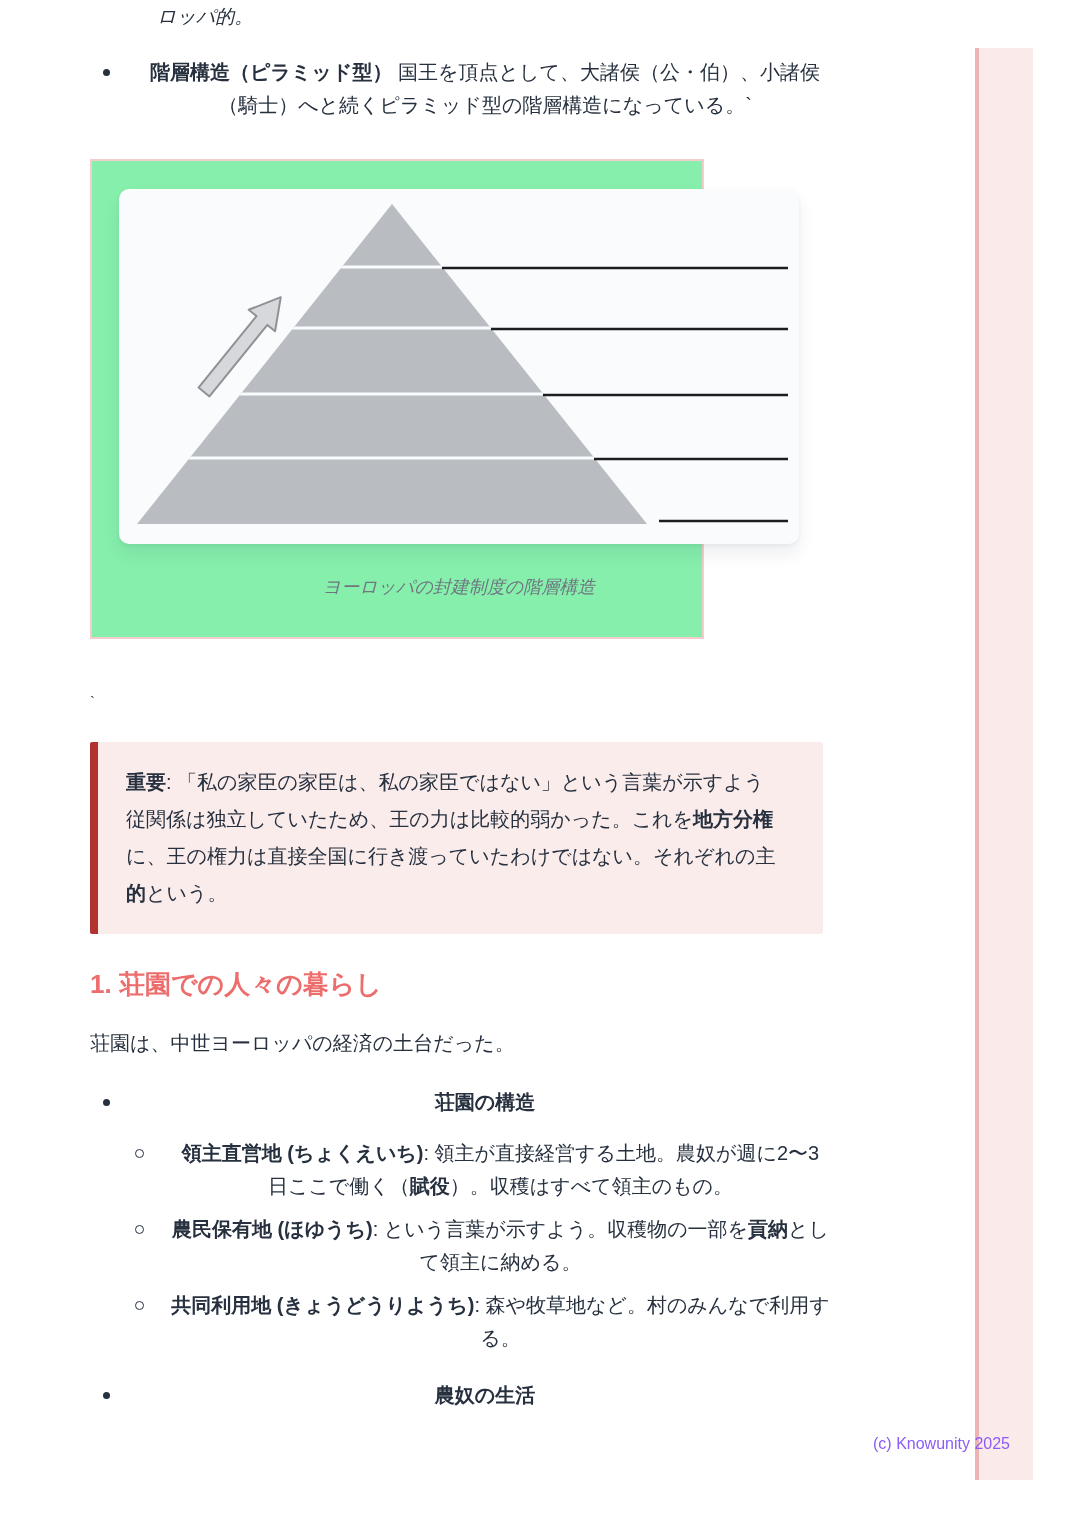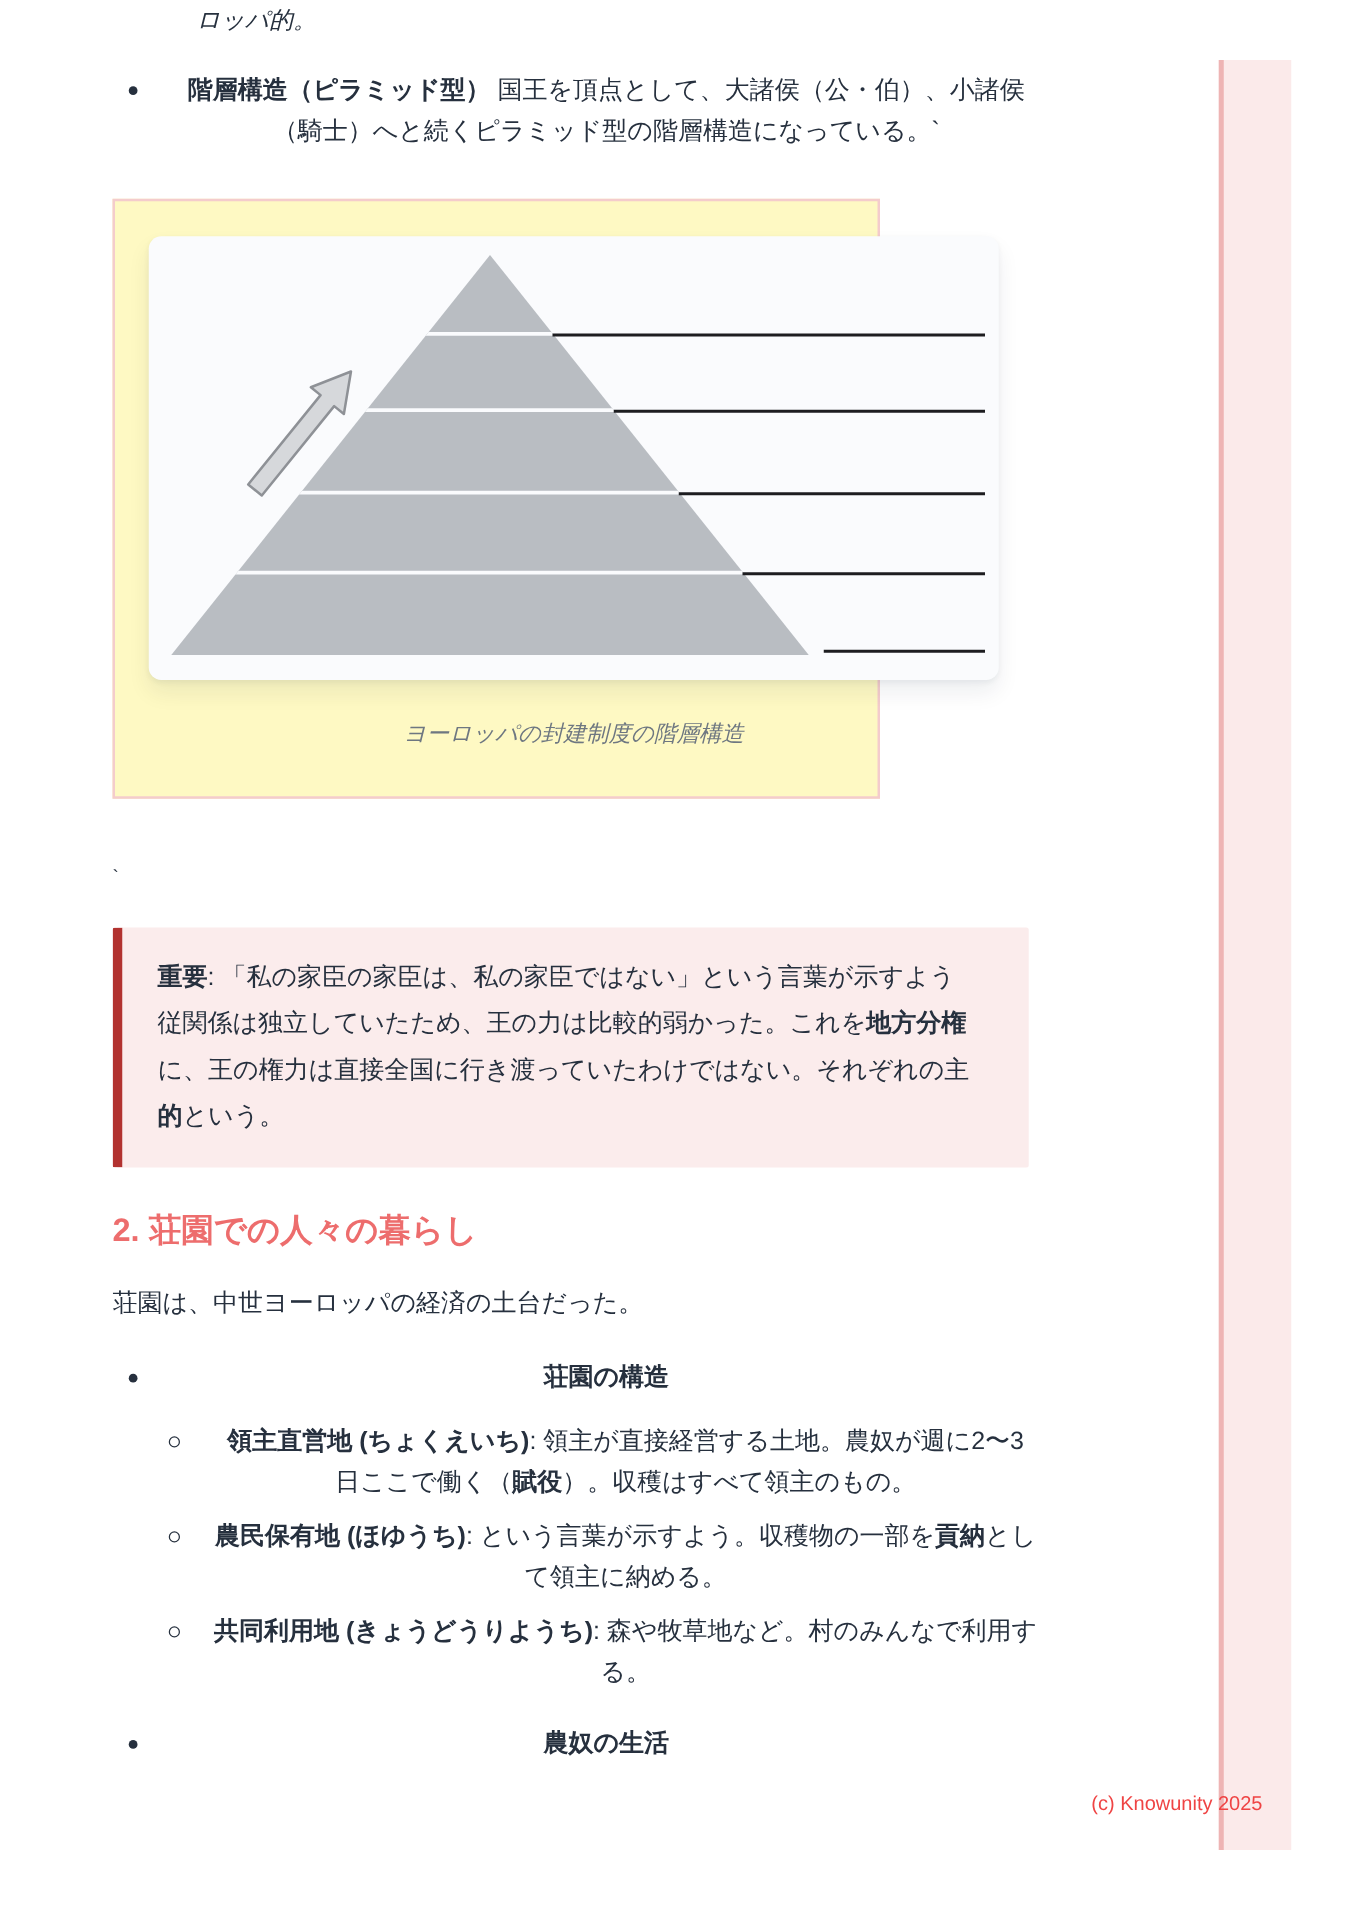--- a/index.html
+++ b/index.html
@@ -8,42 +8,42 @@
     background:#ffffff; color:#26303e;
     font-family:"Liberation Sans","DejaVu Sans",sans-serif;
     font-size:20px; line-height:33px;
   }
   .margin-bar {
     position:absolute; left:975px; top:48px; width:58px; height:1432px;
     background:#fbeaea; border-left:4px solid #eeb4b4; box-sizing:border-box; z-index:0;
   }
   .watermark {
     position:absolute; top:1434px; right:70px; z-index:1;
-    color:#ef4444; font-size:16px; line-height:20px;margin-left:40px;
+    color:#8b5cf6; font-size:16px; line-height:20px;margin-left:40px;
   }
   .content { position:absolute; left:90px; top:0; width:753px; z-index:1; }
   .line { white-space:nowrap; }
   .b { font-weight:700; }
   .continuation { margin:0 0 0 67px; font-style:italic; font-size:19px; }
   ul { list-style:none; margin:0; padding:0;text-align:center; }
   .top-list { margin-top:23px; }
   .li1 { position:relative; padding-left:37px; }
   .li1::before {
     content:""; position:absolute; left:13px; top:13px; width:7px; height:7px;
     border-radius:50%; background:#26303e;
   }
   .sub-list { margin-top:18px; }
   .li2 { position:relative; padding-left:31px; margin-bottom:10px; }
   .li2::before {
     content:""; position:absolute; left:8px; top:12px; width:9px; height:9px;
     border:1.5px solid #26303e; border-radius:50%; box-sizing:border-box;
   }
   figure.fig-card {
     margin:37px 0 0 0; width:614px; height:480px; box-sizing:border-box;
-    border:2px solid #f4cccc; border-radius:0; background:#fef9c3;
+    border:2px solid #f4cccc; border-radius:0; background:#86efac;
     padding:28px 0 0 27px;
   }
   .fig-inner {
     width:680px; height:355px; background:#fafbfd; border-radius:10px;
     box-shadow:0 10px 18px rgba(20,30,50,.07), 0 2px 4px rgba(20,30,50,.05);
   }
   .fig-inner svg { display:block; }
   figcaption {
     margin-top:27px; width:680px; text-align:center;
     font-style:italic; font-size:18px; color:#6e7781;
@@ -115,21 +115,21 @@
   <div class="callout">
     <p>
       </p>
       <div class="line"><span class="b">重要</span><span>: 「私の家臣の家臣は、私の家臣ではない」という言葉が示すよう</span></div>
       <div class="line"><span>従関係は独立していたため、王の力は比較的弱かった。これを</span><span class="b">地方分権</span></div>
       <div class="line"><span>に、王の権力は直接全国に行き渡っていたわけではない。それぞれの主</span></div>
       <div class="line"><span class="b">的</span><span>という。</span></div>
     <p></p>
   </div>
 
-  <h2 class="section-heading">2. 荘園での人々の暮らし</h2>
+  <h2 class="section-heading">1. 荘園での人々の暮らし</h2>
 
   <p class="section-intro"><span class="line">荘園は、中世ヨーロッパの経済の土台だった。</span></p>
 
   <ul class="section-list">
     <li class="li1">
       <div class="line b">荘園の構造</div>
       <ul class="sub-list">
         <li class="li2">
           <div class="line"><span class="b">領主直営地 (ちょくえいち)</span><span>: 領主が直接経営する土地。農奴が週に2〜3</span></div>
           <div class="line"><span>日ここで働く（</span><span class="b">賦役</span><span>）。収穫はすべて領主のもの。</span></div>

